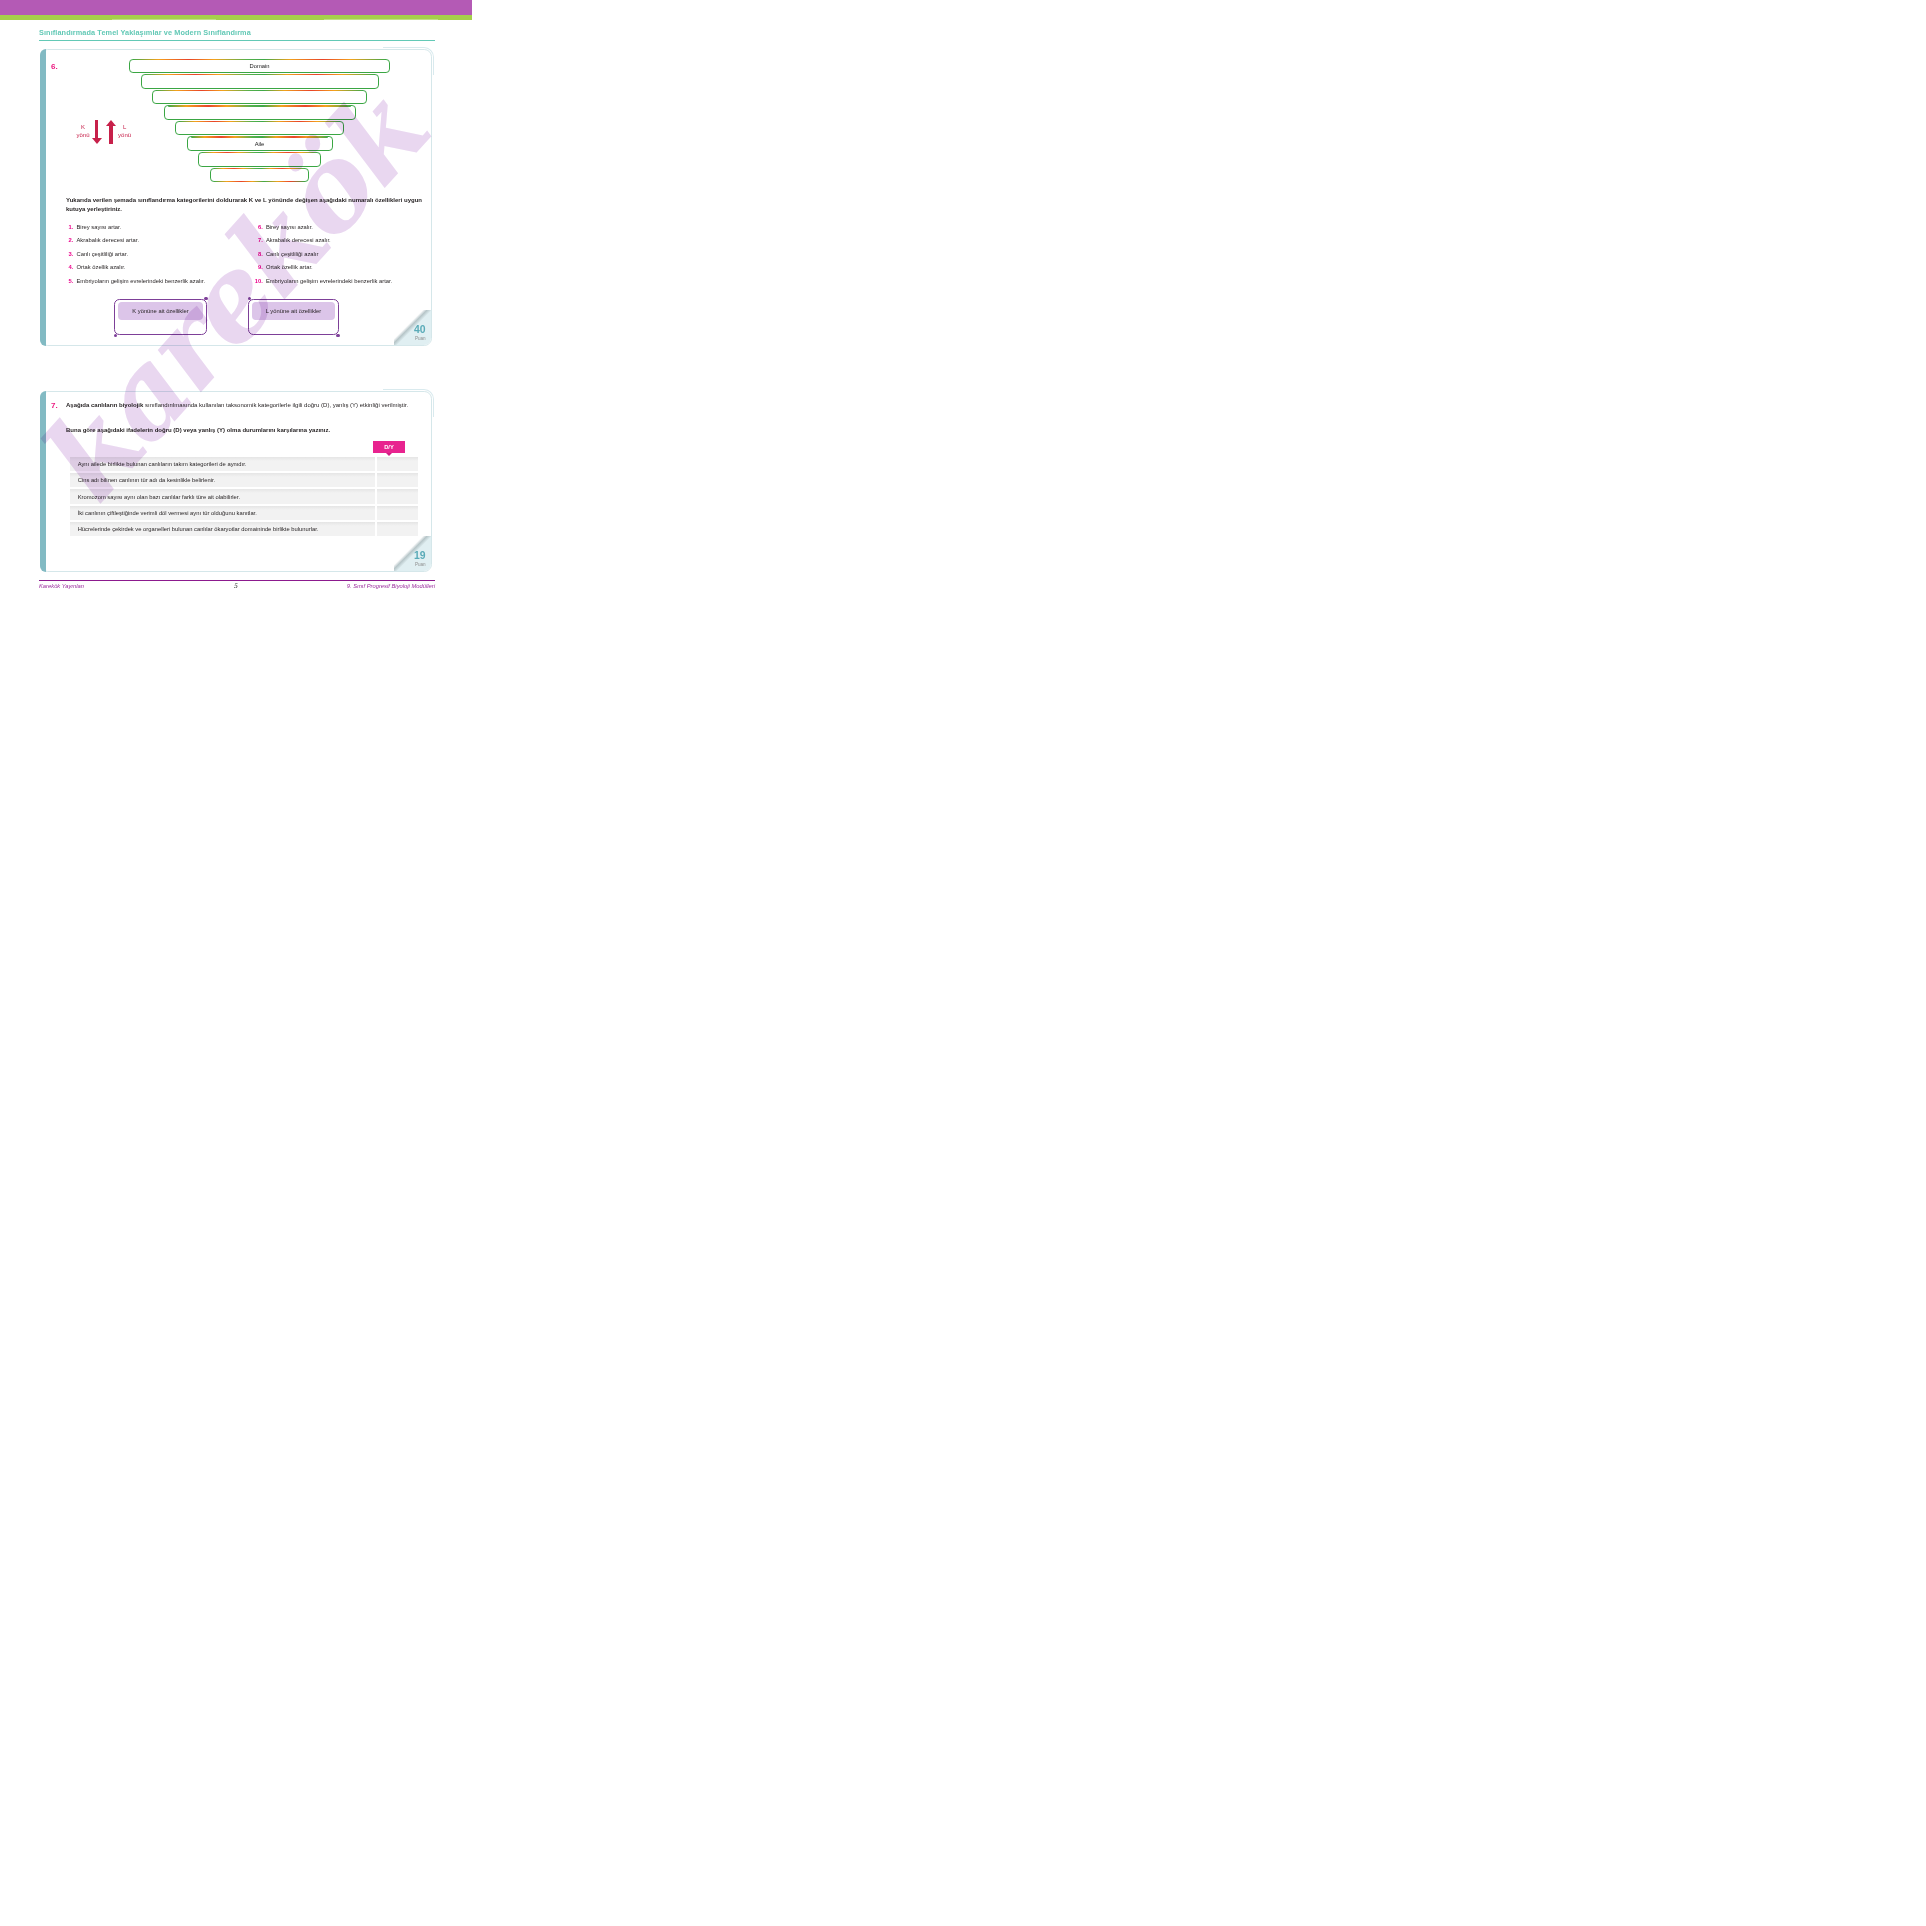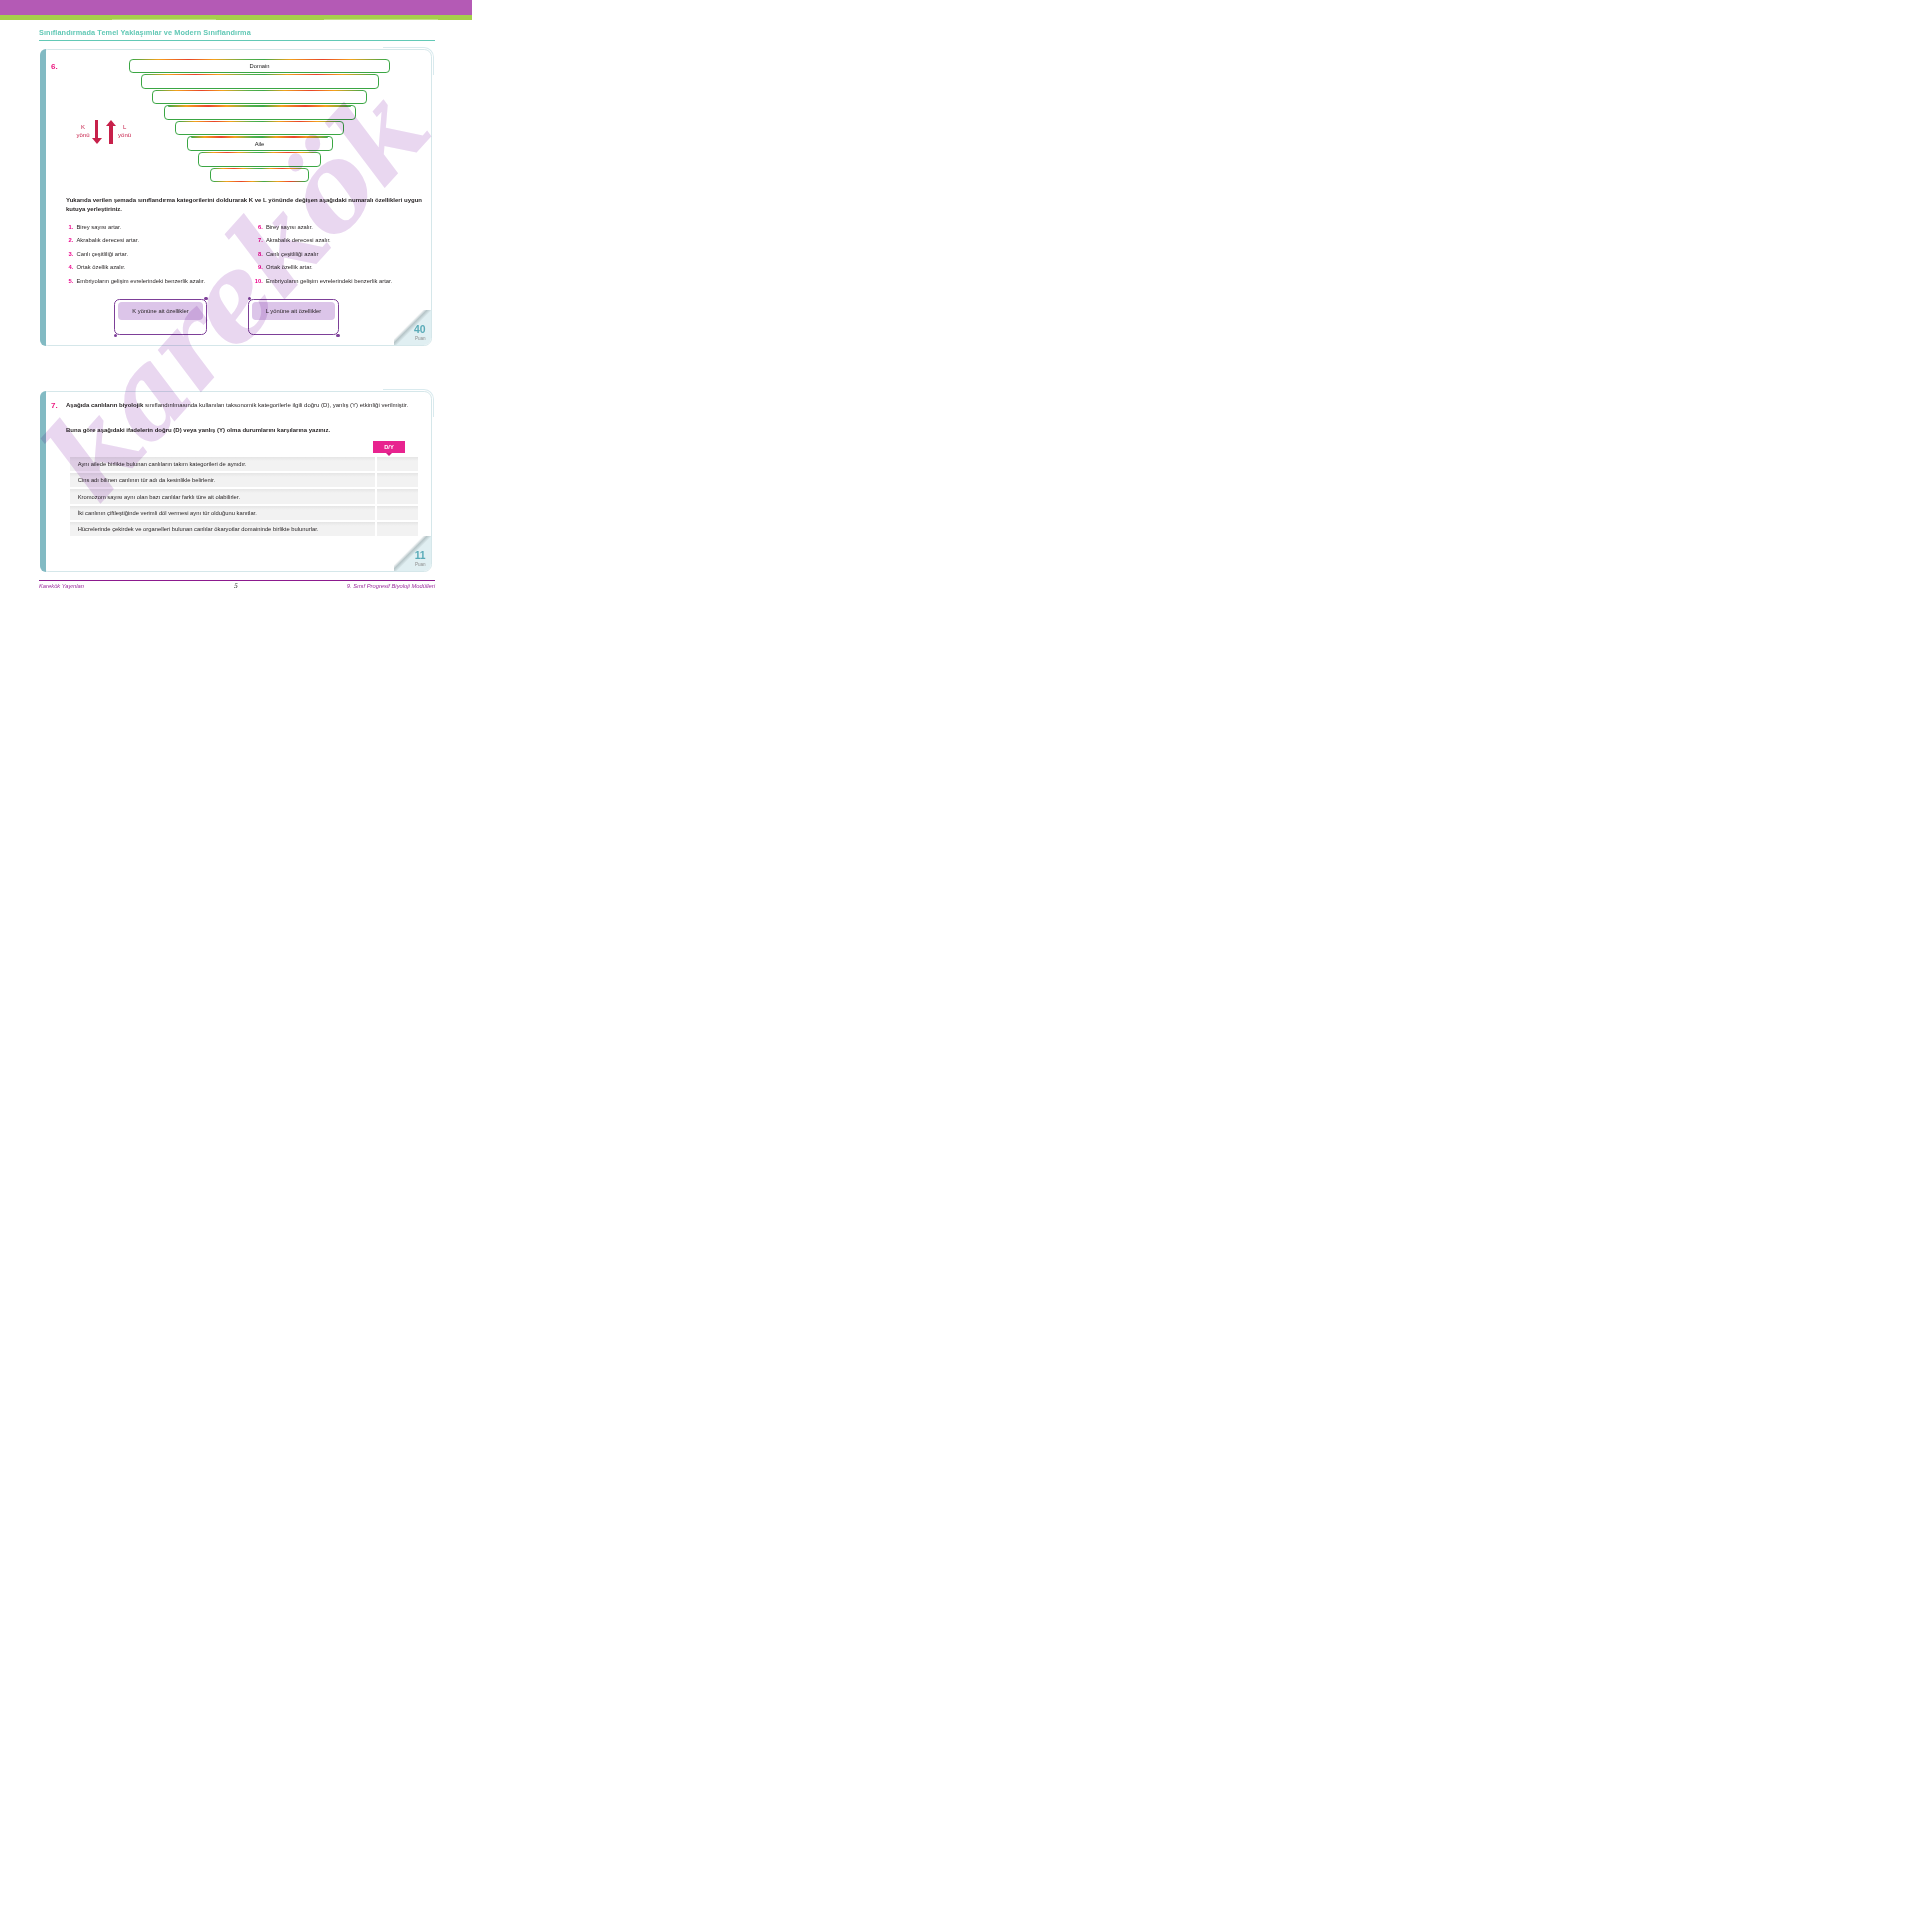--- a/index.html
+++ b/index.html
@@ -252,21 +252,21 @@
       <div class="stmt">İki canlının çiftleştiğinde verimli döl vermesi aynı tür olduğunu kanıtlar.</div>
       <div class="acell"></div>
     </div>
     <div class="dy-row">
       <div class="stmt">Hücrelerinde çekirdek ve organelleri bulunan canlılar ökaryotlar domaininde birlikte bulunurlar.</div>
       <div class="acell"></div>
     </div>
   </div>
 
   <div class="score-corner">
-    <div class="score-num">11</div>
+    <div class="score-num">19</div>
     <div class="score-unit">Puan</div>
   </div>
 </div>
 
 <div class="footer-rule"></div>
 <div class="footer-left">Karekök Yayınları</div>
 <div class="footer-page">5</div>
 <div class="footer-right">9. Sınıf Progresif Biyoloji Modülleri</div>
 
 <div class="watermark">karekök</div>

